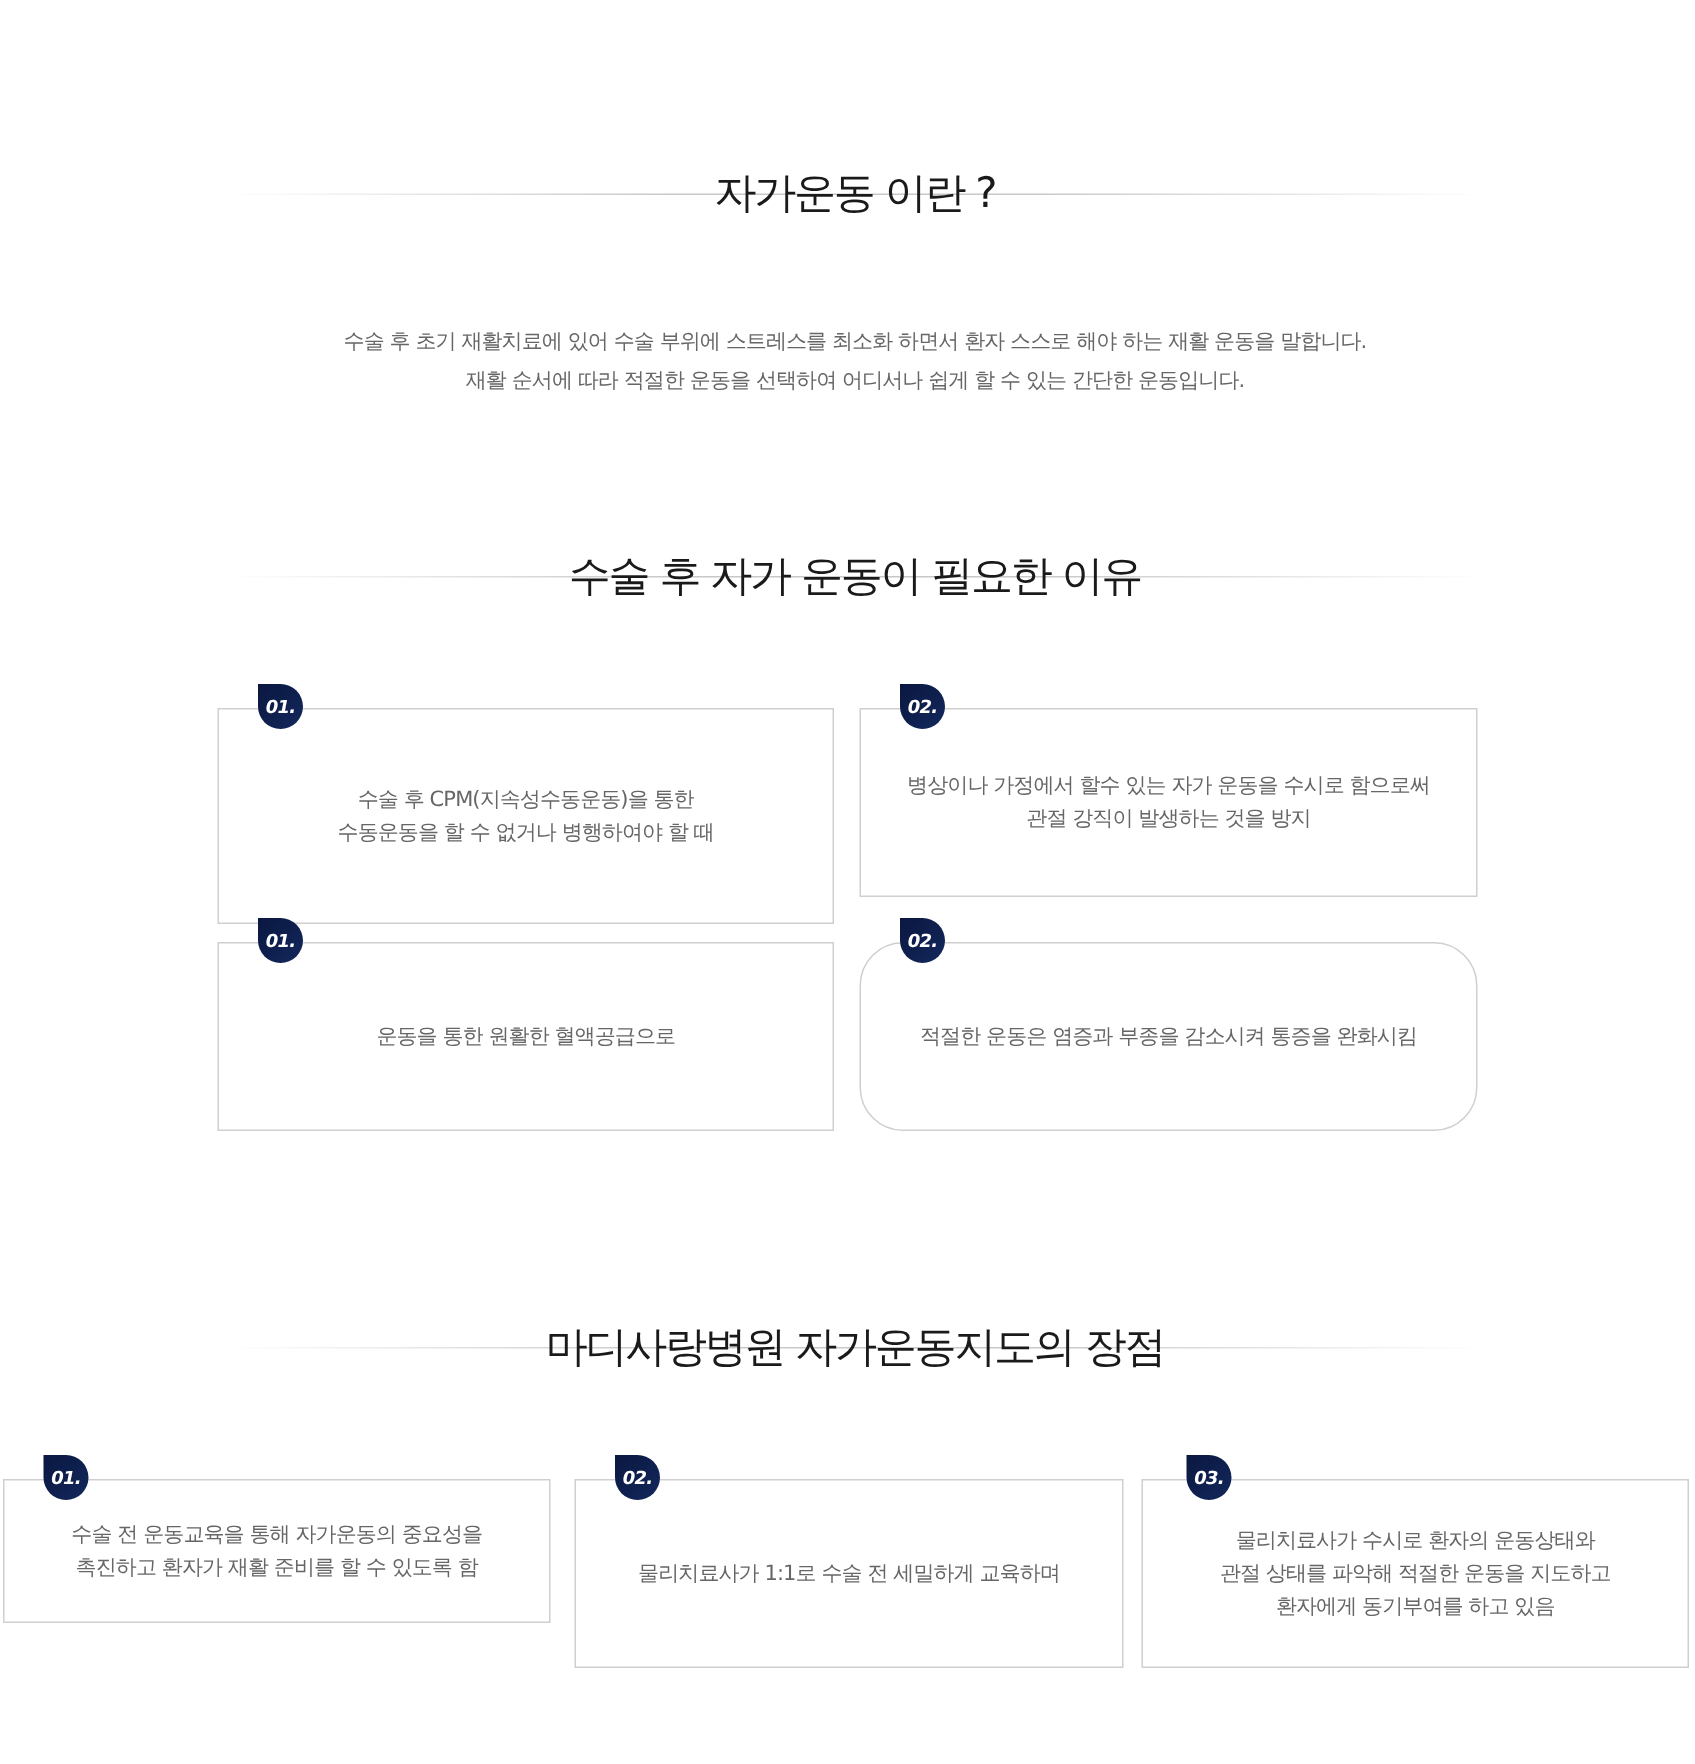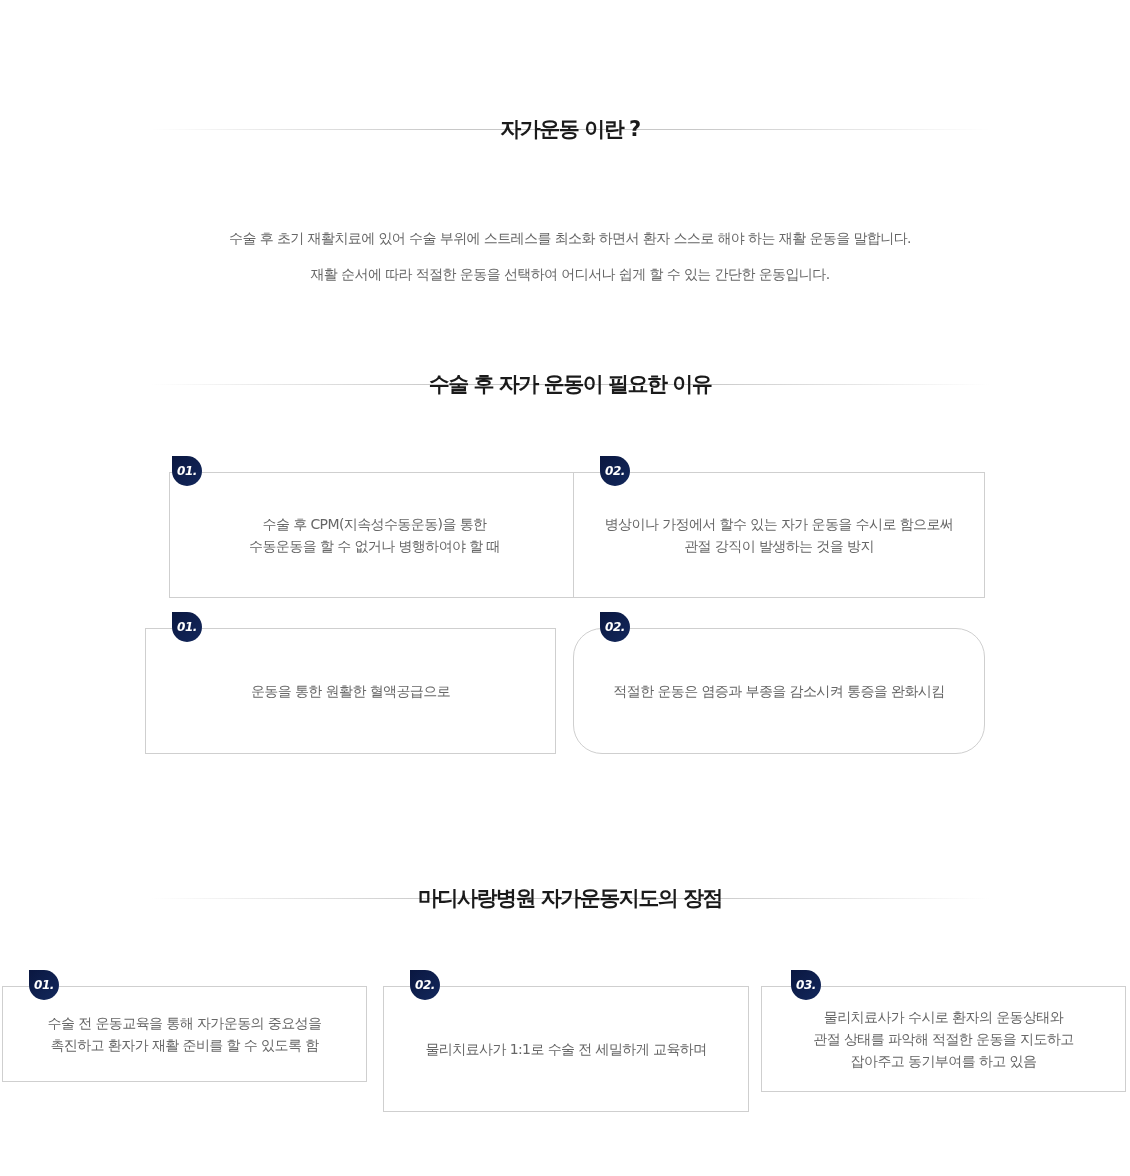--- a/index.html
+++ b/index.html
@@ -1,22 +1,22 @@
 <!DOCTYPE html>
 <html><head>
 <meta charset="utf-8">
 <style>
   html, body { margin:0; padding:0; background:#ffffff; }
   body { width:1130px; height:1176px; position:relative; font-family:"DejaVu Sans", "Liberation Sans", sans-serif; color:#666; overflow:hidden; }
   .sec-title { position:absolute; left:150px; width:840px; height:30px; text-align:center; }
   .sec-title .line { position:absolute; left:0; right:0; top:50%; height:1px;
     background:linear-gradient(to right, rgba(200,200,200,0), #c8c8c8 35%, #c8c8c8 65%, rgba(200,200,200,0)); }
-  .sec-title h2 { position:relative; display:inline-block; margin:0; padding:0 4px; font-size:21px; font-weight:bold; color:#1a1a1a; letter-spacing:-1.5px; line-height:30px; background:transparent;text-align:right; }
+  .sec-title h2 { position:relative; display:inline-block; margin:0; padding:0 4px; font-size:28px; font-weight:normal; color:#1a1a1a; letter-spacing:-1.5px; line-height:30px; background:transparent;text-align:right; }
   .intro { position:absolute; left:150px; width:840px; top:213px; text-align:center; font-size:14px; line-height:22px; color:#666; letter-spacing:-0.6px; }
-  .intro p { margin:14px; }
+  .intro p { margin:4px; }
   .box { position:absolute; border:1px solid #cfcfcf; background:#fff; box-sizing:border-box; display:flex; align-items:center; justify-content:center; text-align:center; }
   .box .txt { font-size:14px; line-height:22px; color:#666; letter-spacing:-0.6px; }
   .box .txt p { margin:0; }
   .badge { position:absolute; width:30px; height:30px; border-radius:0 50% 50% 50%;
     background:linear-gradient(135deg, #0a1740 0%, #13285c 100%); color:#fff;
     font-size:12px; font-weight:bold; font-style:italic; line-height:30px; text-align:center; letter-spacing:-0.5px; }
 </style>
 </head>
 <body>
 
@@ -27,21 +27,21 @@
 <div class="intro">
   <p>수술 후 초기 재활치료에 있어 수술 부위에 스트레스를 최소화 하면서 환자 스스로 해야 하는 재활 운동을 말합니다.</p>
   <p>재활 순서에 따라 적절한 운동을 선택하여 어디서나 쉽게 할 수 있는 간단한 운동입니다.</p>
 </div>
 
 <div class="sec-title" style="top:369px;">
   <div class="line"></div>
   <h2>수술 후 자가 운동이 필요한 이유</h2>
 </div>
 
-<div class="box" style="left:145px; top:472px; width:411px; height:126px;margin-left:24px;">
+<div class="box" style="left:145px; top:472px; width:411px; height:144px;">
   <div class="txt">
       <p>수술 후 CPM(지속성수동운동)을 통한</p>
       <p>수동운동을 할 수 없거나 병행하여야 할 때</p>
     </div>
 </div>
 <div class="badge" style="left:172px; top:456px;">01.</div>
 
 <div class="box" style="left:573px; top:472px; width:412px; height:126px;">
   <div class="txt">
       <p>병상이나 가정에서 할수 있는 자가 운동을 수시로 함으로써</p>
@@ -77,20 +77,20 @@
 </div>
 <div class="badge" style="left:29px; top:970px;">01.</div>
 
 <div class="box" style="left:383px; top:986px; width:366px; height:126px;">
   <div class="txt">
       <p>물리치료사가 1:1로 수술 전 세밀하게 교육하며</p>
     </div>
 </div>
 <div class="badge" style="left:410px; top:970px;">02.</div>
 
-<div class="box" style="left:761px; top:986px; width:365px; height:106px;align-items:center;">
+<div class="box" style="left:761px; top:986px; width:365px; height:126px;align-items:center;">
   <div class="txt">
       <p>물리치료사가 수시로 환자의 운동상태와</p>
       <p>관절 상태를 파악해 적절한 운동을 지도하고</p>
-      <p>잡아주고 동기부여를 하고 있음</p>
+      <p>환자에게 동기부여를 하고 있음</p>
     </div>
 </div>
 <div class="badge" style="left:791px; top:970px;">03.</div>
 
 </body></html>

